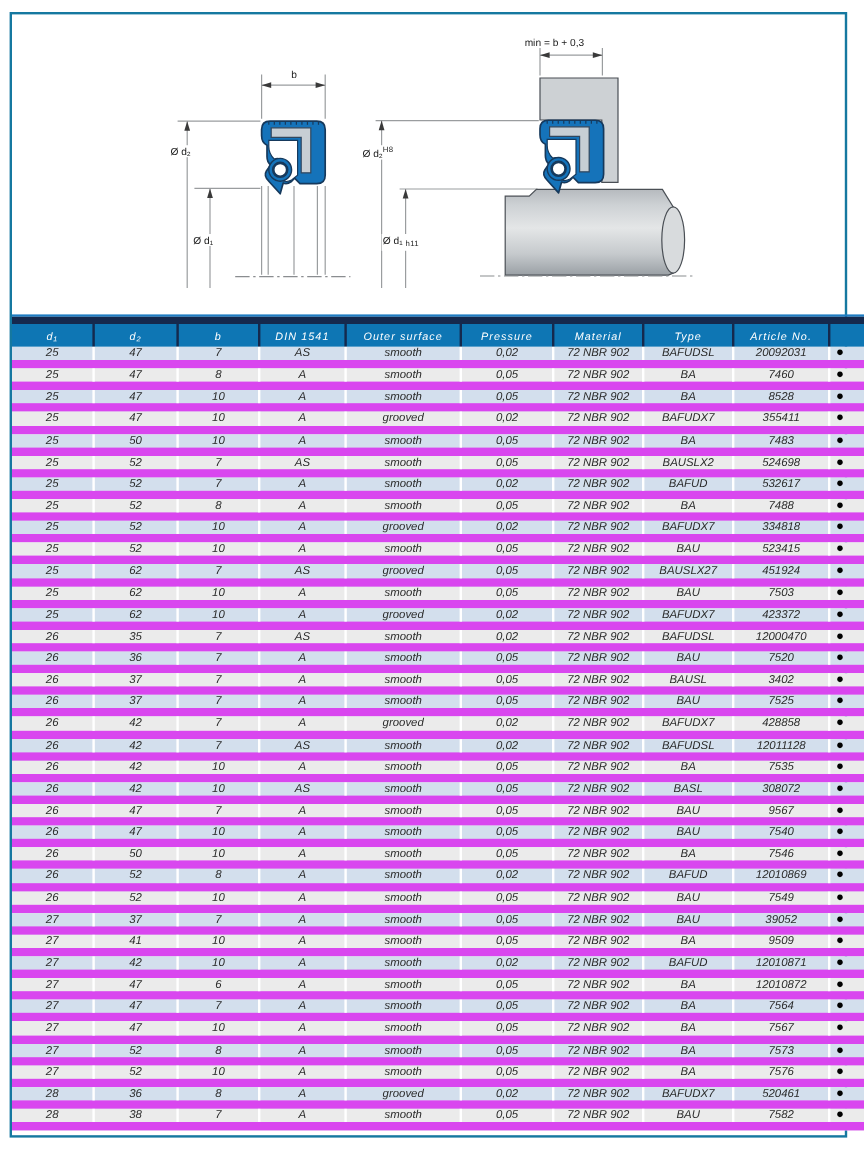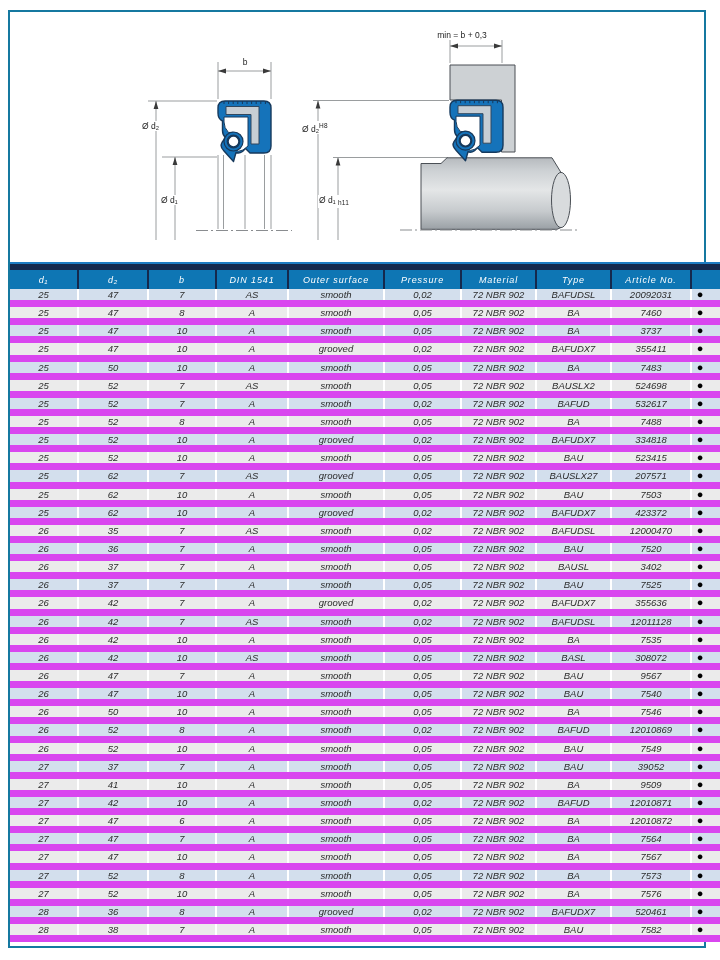--- a/index.html
+++ b/index.html
@@ -163,21 +163,21 @@
       </div>
       <div class="tr odd">
         <div class="td">25</div>
         <div class="td">47</div>
         <div class="td">10</div>
         <div class="td">A</div>
         <div class="td">smooth</div>
         <div class="td">0,05</div>
         <div class="td">72 NBR 902</div>
         <div class="td">BA</div>
-        <div class="td">3737</div>
+        <div class="td">8528</div>
         <div class="td">
           <span class="dot">●</span>
         </div>
       </div>
       <div class="tr even">
         <div class="td">25</div>
         <div class="td">47</div>
         <div class="td">10</div>
         <div class="td">A</div>
         <div class="td">grooved</div>
@@ -275,21 +275,21 @@
       </div>
       <div class="tr odd">
         <div class="td">25</div>
         <div class="td">62</div>
         <div class="td">7</div>
         <div class="td">AS</div>
         <div class="td">grooved</div>
         <div class="td">0,05</div>
         <div class="td">72 NBR 902</div>
         <div class="td">BAUSLX27</div>
-        <div class="td">207571</div>
+        <div class="td">451924</div>
         <div class="td">
           <span class="dot">●</span>
         </div>
       </div>
       <div class="tr even">
         <div class="td">25</div>
         <div class="td">62</div>
         <div class="td">10</div>
         <div class="td">A</div>
         <div class="td">smooth</div>
@@ -373,21 +373,21 @@
       </div>
       <div class="tr even">
         <div class="td">26</div>
         <div class="td">42</div>
         <div class="td">7</div>
         <div class="td">A</div>
         <div class="td">grooved</div>
         <div class="td">0,02</div>
         <div class="td">72 NBR 902</div>
         <div class="td">BAFUDX7</div>
-        <div class="td">355636</div>
+        <div class="td">428858</div>
         <div class="td">
           <span class="dot">●</span>
         </div>
       </div>
       <div class="tr odd">
         <div class="td">26</div>
         <div class="td">42</div>
         <div class="td">7</div>
         <div class="td">AS</div>
         <div class="td">smooth</div>

